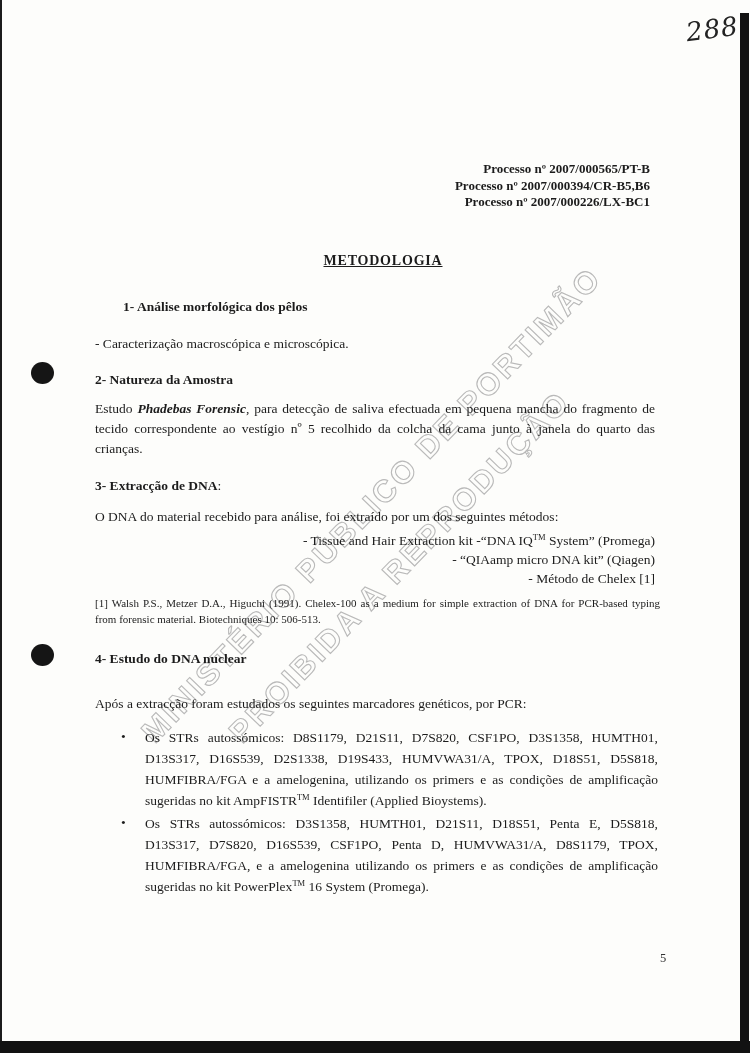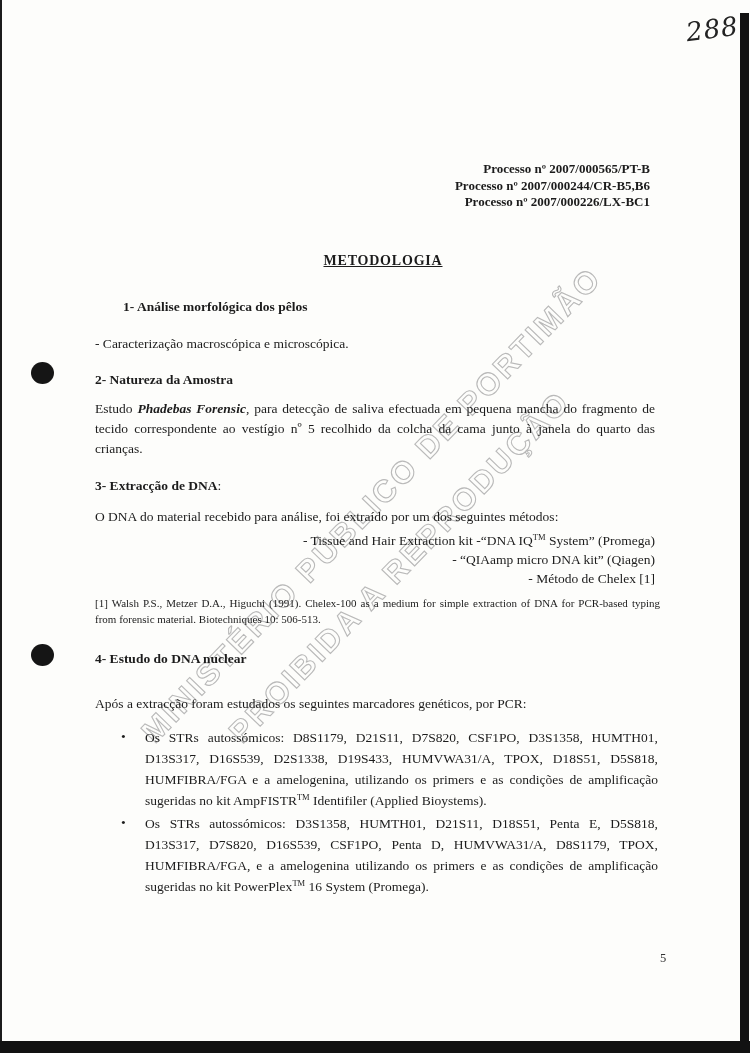--- a/index.html
+++ b/index.html
@@ -56,21 +56,21 @@
   <div class="abs dot" style="left:31px; top:644px;"></div>
 
   <div class="abs wm wm1">MINISTÉRIO PÚBLICO DE PORTIMÃO</div>
   <div class="abs wm wm2">PROIBIDA A REPRODUÇÃO</div>
 
   <div class="abs handwritten z2" style="left:686px; top:14px;">288</div>
 
 
   <div class="abs process-block z2" style="top:161px;">
     <div>Processo nº 2007/000565/PT-B</div>
-    <div>Processo nº 2007/000244/CR-B5,B6</div>
+    <div>Processo nº 2007/000394/CR-B5,B6</div>
     <div>Processo nº 2007/000226/LX-BC1</div>
   </div>
 
   <div class="abs main-heading z2" style="top:253px;">METODOLOGIA</div>
 
   <div class="abs sec-title z2" style="top:299px;margin-left:28px;">1- Análise morfológica dos pêlos</div>
   <div class="abs body-text z2" style="top:334px;">- Caracterização macroscópica e microscópica.</div>
 
   <div class="abs sec-title z2" style="top:372px;">2- Natureza da Amostra</div>
   <div class="abs body-text just z2" style="top:399px;"><span>Estudo </span><span class="emph">Phadebas Forensic</span><span>, para detecção de saliva efectuada em pequena mancha do fragmento de tecido correspondente ao vestígio nº 5 recolhido da colcha da cama junto à janela do quarto das crianças.</span></div>

